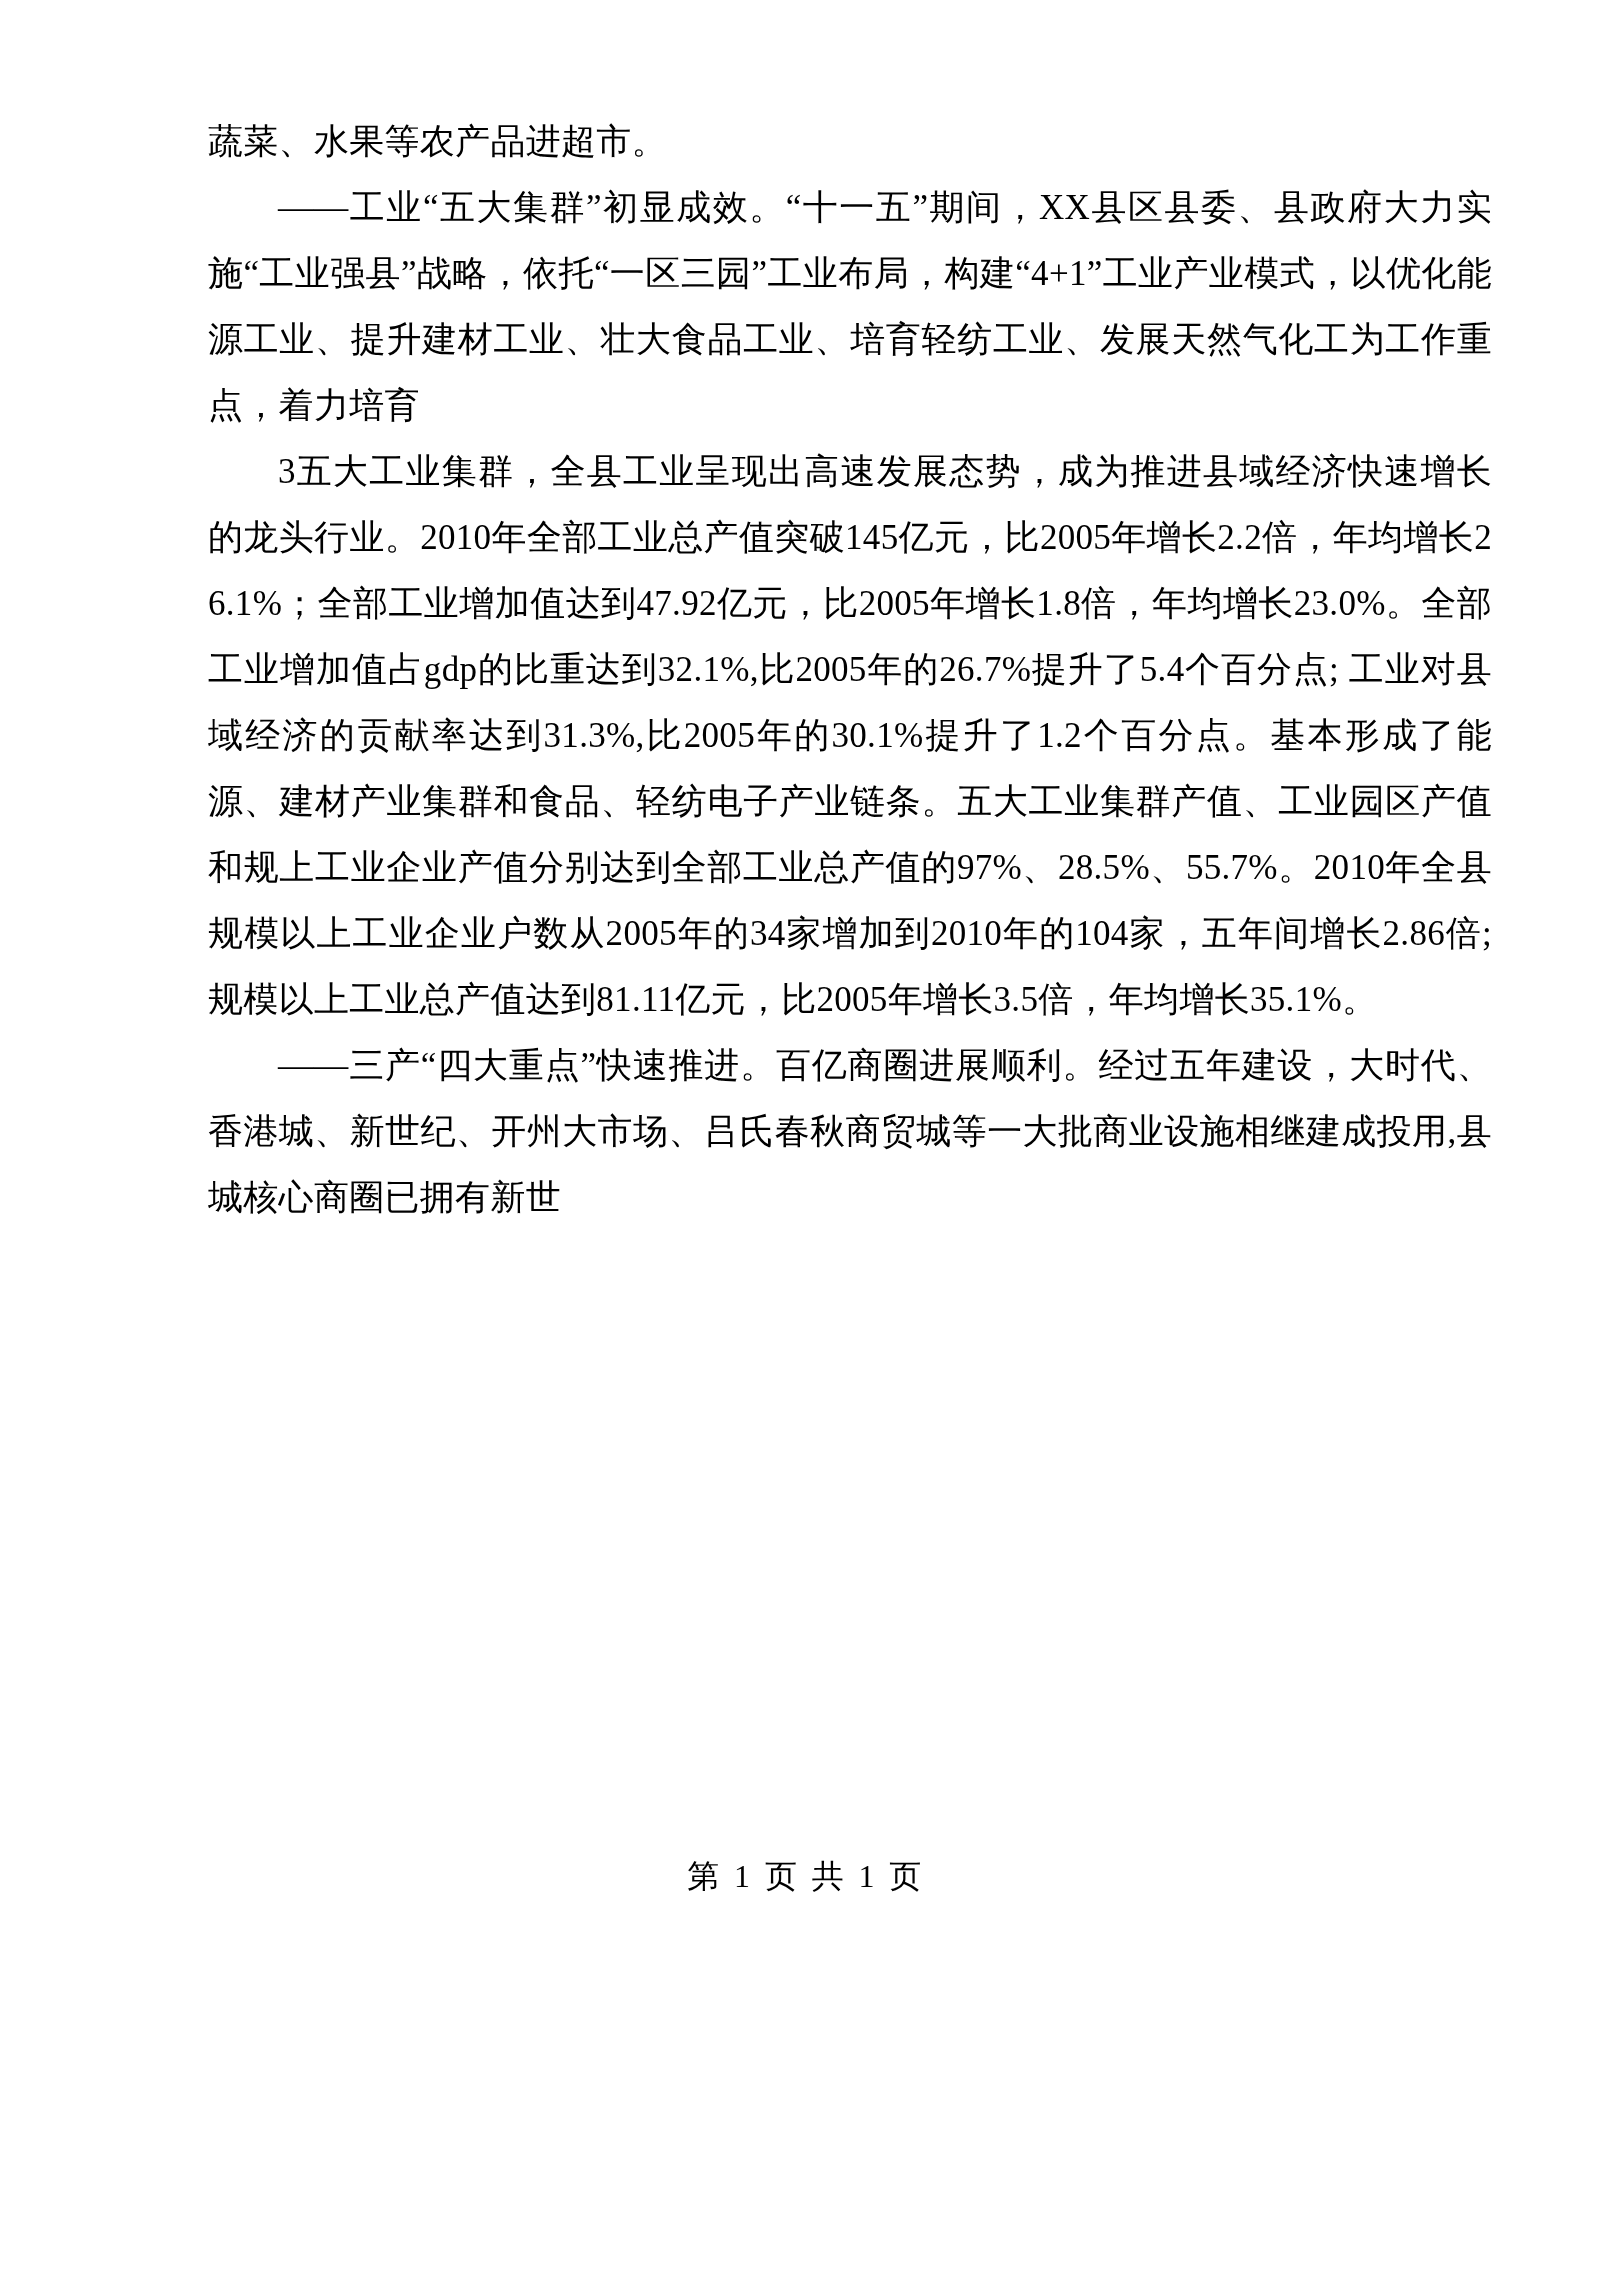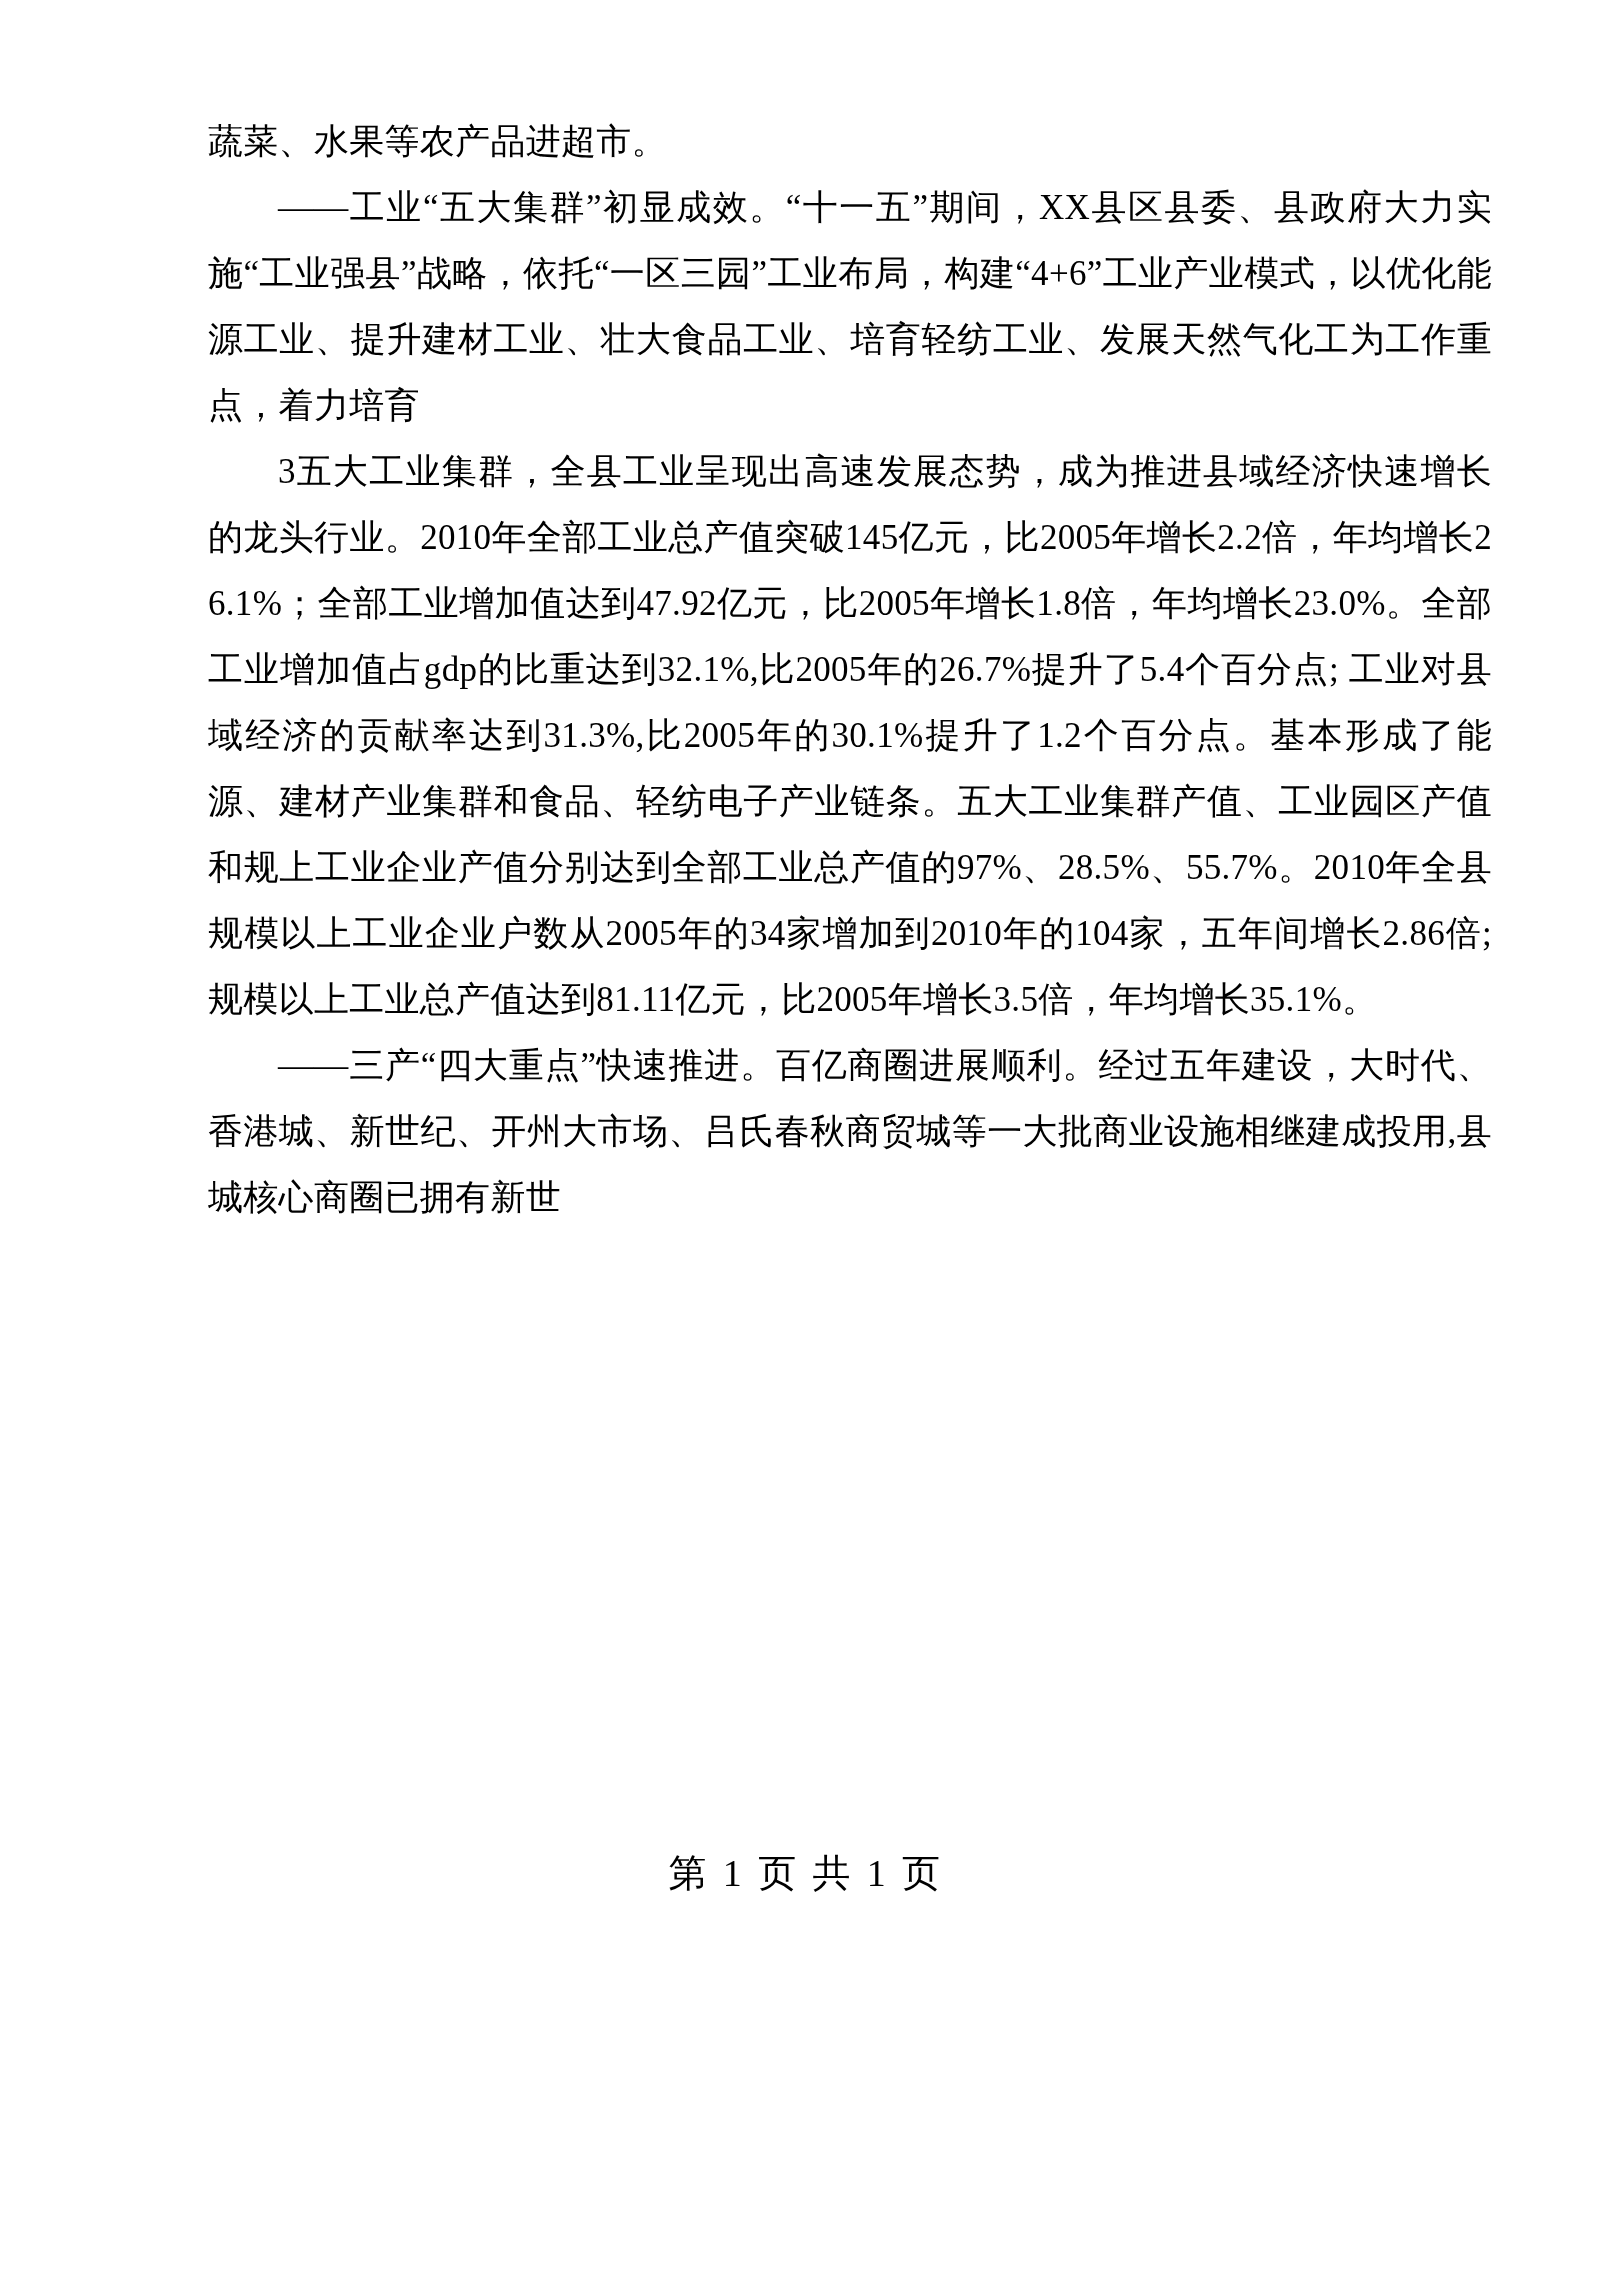--- a/index.html
+++ b/index.html
@@ -34,30 +34,30 @@
   }
   .para.indent {
     text-indent: 70px;
   }
   .footer {
     position: absolute;
     left: 0;
     right: 11px;
     bottom: 72px;
     text-align: center;
-    font-size: 38px;
+    font-size: 32px;
     letter-spacing: 3.4px;
     color: #000000;
   }
 </style>
 </head>
 <body>
 
 <div class="page">
   <div class="doc-body">
     <p class="para">蔬菜、水果等农产品进超市。</p>
-    <p class="para indent">——工业“五大集群”初显成效。“十一五”期间，XX县区县委、县政府大力实施“工业强县”战略，依托“一区三园”工业布局，构建“4+6”工业产业模式，以优化能源工业、提升建材工业、壮大食品工业、培育轻纺工业、发展天然气化工为工作重点，着力培育</p>
+    <p class="para indent">——工业“五大集群”初显成效。“十一五”期间，XX县区县委、县政府大力实施“工业强县”战略，依托“一区三园”工业布局，构建“4+1”工业产业模式，以优化能源工业、提升建材工业、壮大食品工业、培育轻纺工业、发展天然气化工为工作重点，着力培育</p>
     <p class="para indent">3五大工业集群，全县工业呈现出高速发展态势，成为推进县域经济快速增长的龙头行业。2010年全部工业总产值突破145亿元，比2005年增长2.2倍，年均增长26.1%；全部工业增加值达到47.92亿元，比2005年增长1.8倍，年均增长23.0%。全部工业增加值占gdp的比重达到32.1%,比2005年的26.7%提升了5.4个百分点; 工业对县域经济的贡献率达到31.3%,比2005年的30.1%提升了1.2个百分点。基本形成了能源、建材产业集群和食品、轻纺电子产业链条。五大工业集群产值、工业园区产值和规上工业企业产值分别达到全部工业总产值的97%、28.5%、55.7%。2010年全县规模以上工业企业户数从2005年的34家增加到2010年的104家，五年间增长2.86倍; 规模以上工业总产值达到81.11亿元，比2005年增长3.5倍，年均增长35.1%。</p>
     <p class="para indent">——三产“四大重点”快速推进。百亿商圈进展顺利。经过五年建设，大时代、香港城、新世纪、开州大市场、吕氏春秋商贸城等一大批商业设施相继建成投用,县城核心商圈已拥有新世</p>
   </div>
   <div class="footer">第 1 页  共 1 页</div>
 </div>
 
 
 </body></html>

